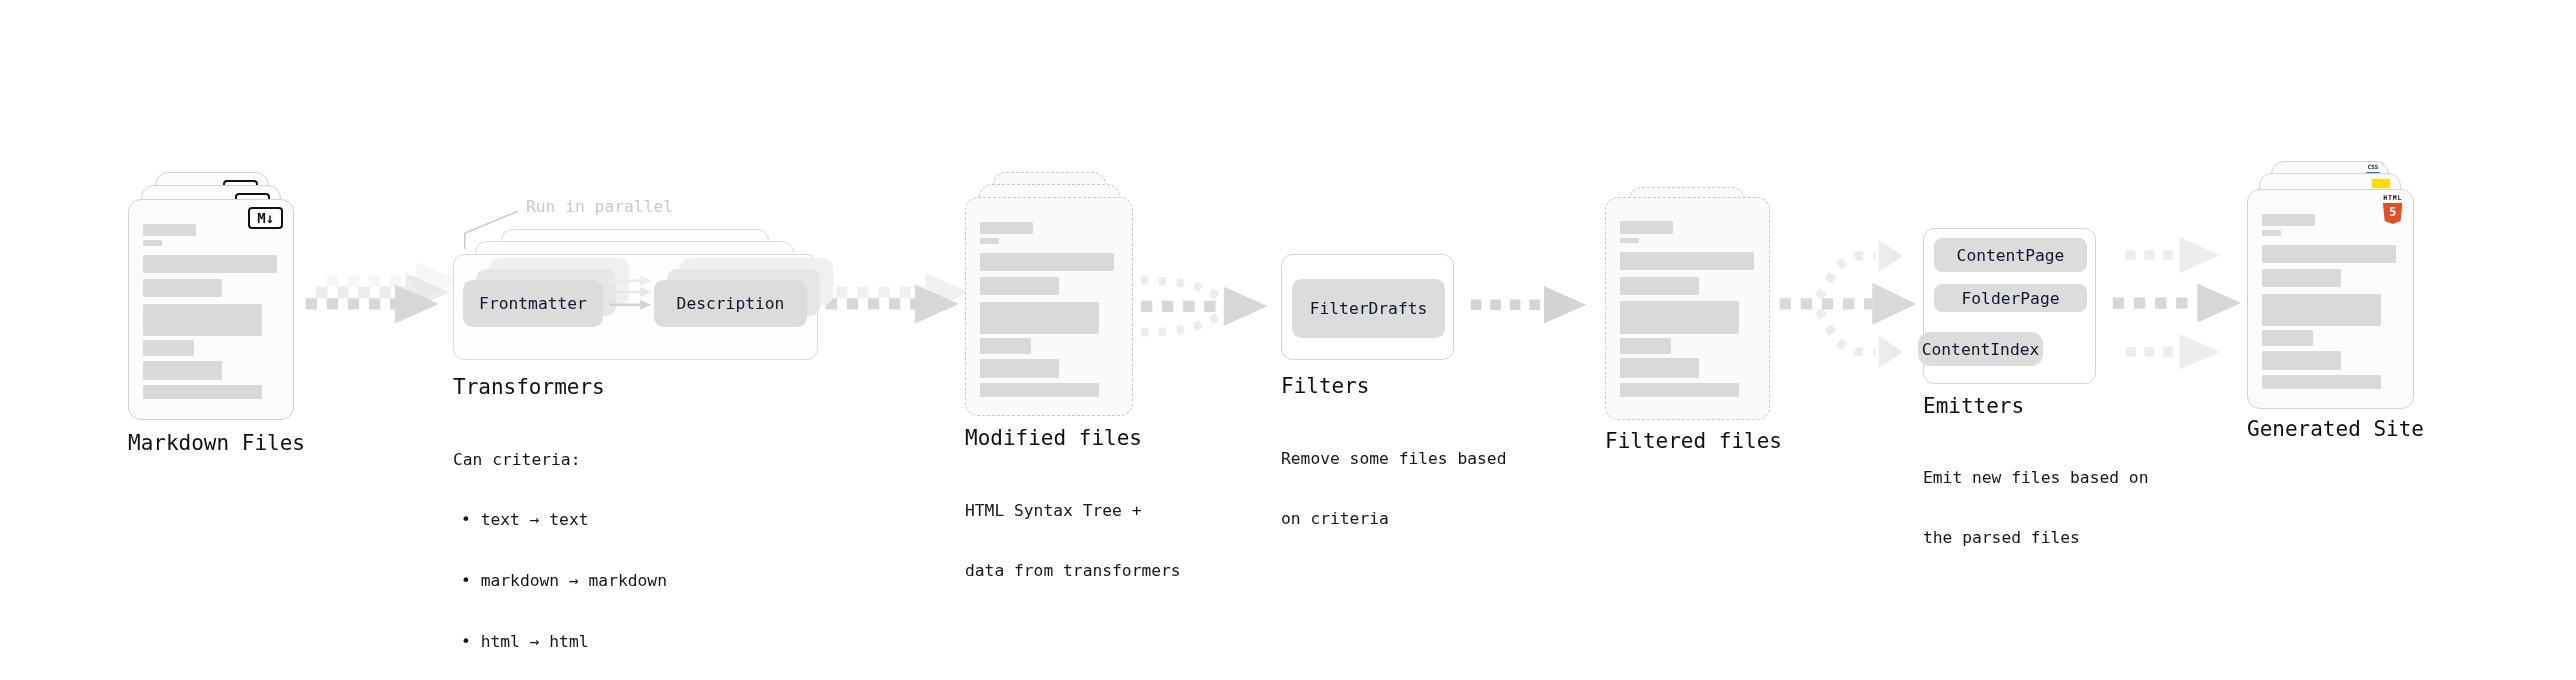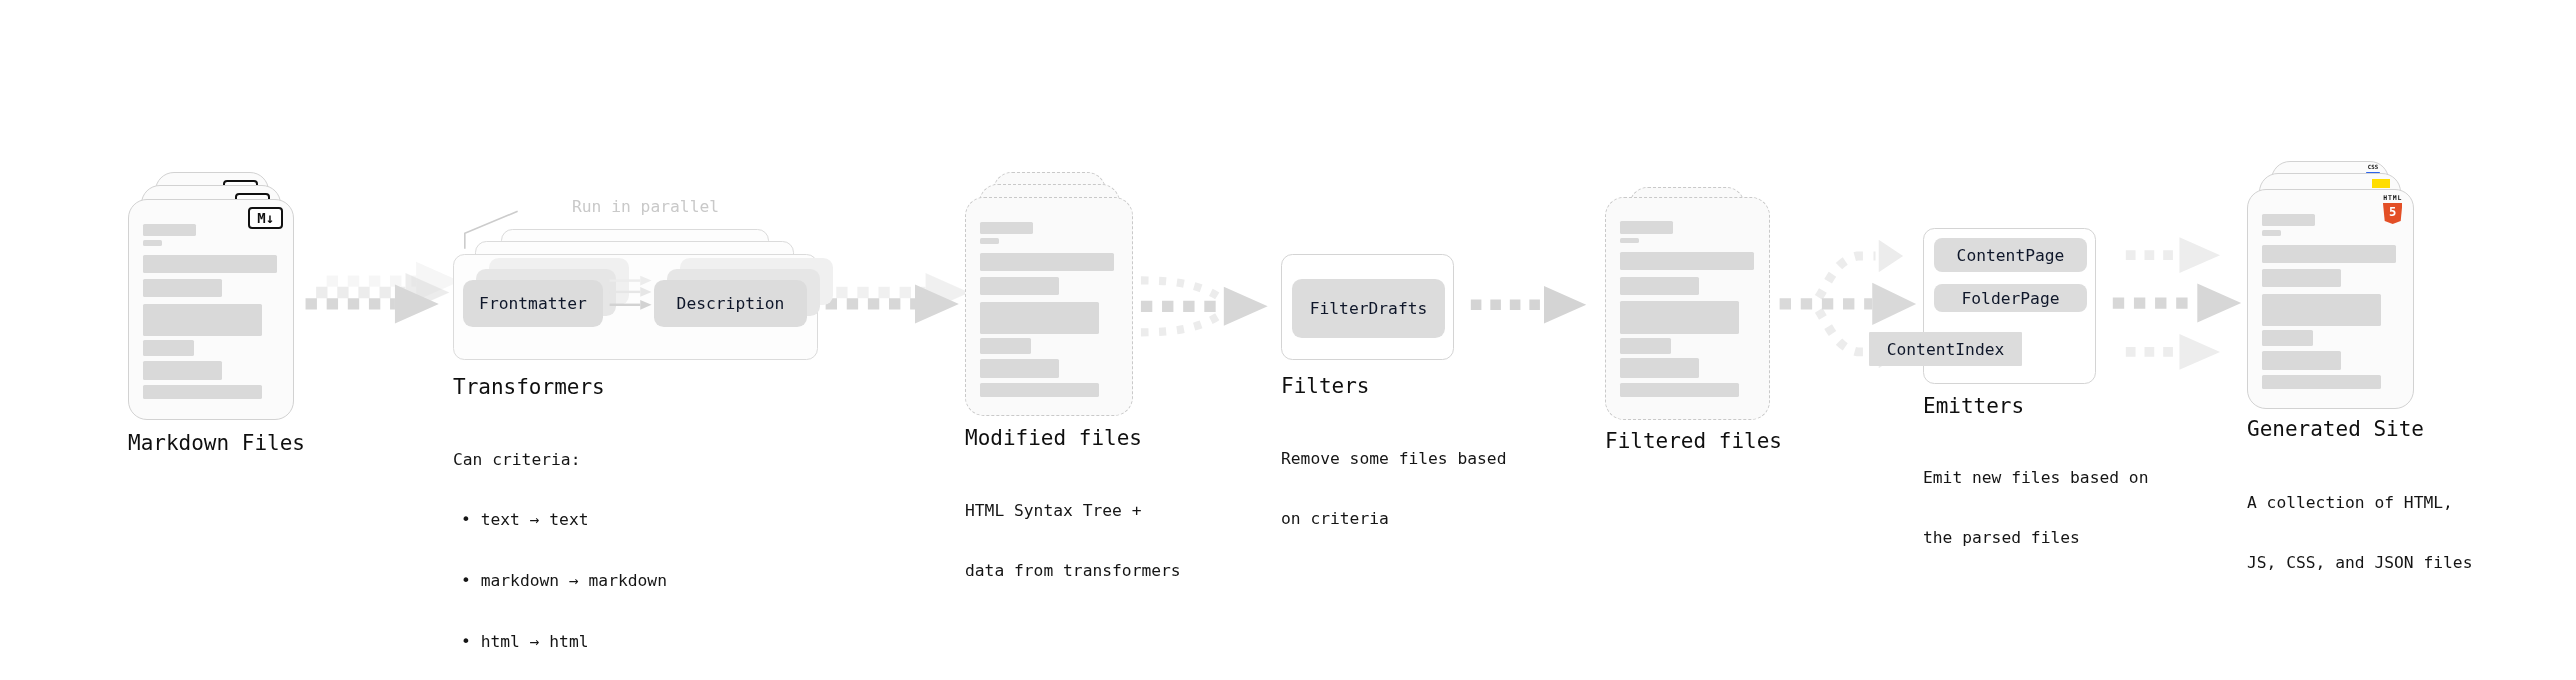--- a/index.html
+++ b/index.html
@@ -1,21 +1,21 @@
 <!DOCTYPE html>
 <html style="--html5-orange: #e34f26; --js-yellow: #ffdd00; --css-blue: #2d63ea; --shape-gray: #d9d9d9;font-size:13px"><head>
 <meta charset="utf-8">
 <style>
   html,body{margin:0;padding:0;background:#fff;}
   .canvas{position:relative;width:2576px;height:681px;background:#ffffff;overflow:hidden;
           font-family:"DejaVu Sans Mono","Liberation Mono",monospace;color:#111;}
   .abs{position:absolute;}
 
   
-  .doc{position:absolute;background:#fbfbfb;border:1.6px solid #d2d2d2;border-radius:19px;box-sizing:border-box;}
+  .doc{position:absolute;background:#fbfbfb;border:1.6px solid #d2d2d2;border-radius:13px;box-sizing:border-box;}
   .doc.dashed{border-style:dashed;border-color:#c9c9c9;background:#fafafa;}
   .doc-bars{position:absolute;left:14px;top:23.6px;}
   .bar{background:var(--shape-gray,#d9d9d9);border-radius:1.6px;}
 
   
   .md-badge{position:absolute;top:6.5px;right:9.8px;width:35px;height:22px;border:2.4px solid #111;border-radius:4.1px;
             background:#fff;font-weight:bold;font-size:14px;line-height:18px;text-align:center;color:#111;box-sizing:border-box;}
 
   
   .css-badge{position:absolute;top:3.3px;right:8.1px;width:14.6px;text-align:center;}
@@ -30,21 +30,21 @@
 
   
   .frame{position:absolute;background:#fdfdfd;border:1.6px solid #dbdbdb;border-radius:11.4px;box-sizing:border-box;}
   .pill{position:absolute;background:#dcdcdc;border-radius:9.8px;display:flex;align-items:center;justify-content:center;
         font-size:16.3px;color:#0f172a;box-sizing:border-box;}
   .pill-shadow{position:absolute;border-radius:9.8px;}
 
   .stage-label{position:absolute;font-size:21px;line-height:24.4px;color:#0f0f0f;white-space:pre;}
   .stage-desc{position:absolute;font-size:16.3px;line-height:20.3px;color:#151515;white-space:pre;}
   .stage-desc .indent{padding-left:8.1px;}
-  .annotation{position:absolute;font-size:16.3px;color:#c9c9c9;white-space:pre;margin-left:46px;}
+  .annotation{position:absolute;font-size:16.3px;color:#c9c9c9;white-space:pre;}
 
   svg{display:block;}
   #overlay{position:absolute;left:0;top:0;z-index:0;}
   .layered{z-index:1;}
 </style>
 </head>
 <body>
 
 <div class="canvas">
 
@@ -206,21 +206,21 @@
           <div class="bar" style="width: 79px; height: 19.5px; margin-bottom: 4.9px;"></div>
           <div class="bar" style="width: 119px; height: 14px; margin-bottom: 0px;"></div>
         </div>
     </div>
   </div>
   <div class="stage-label" style="left:1605px;top:429px">Filtered files</div>
 
   <div class="frame layered" style="left:1923px;top:228px;width:173px;height:156px;border-color:#d4d4d4;background:#fff"></div>
   <div class="pill layered" style="left:1934px;top:238px;width:153px;height:34px;border-radius:8.1px">ContentPage</div>
   <div class="pill layered" style="left:1934px;top:284px;width:153px;height:28px;border-radius:8.1px">FolderPage</div>
-  <div class="pill layered" style="left:1869px;top:332px;width:153px;height:34px;border-radius:1px">ContentIndex</div>
+  <div class="pill layered" style="left:1918px;top:332px;width:125px;height:34px;border-radius:12px">ContentIndex</div>
   <div class="stage-label" style="left:1923px;top:394px">Emitters</div>
   <div class="stage-desc" style="left:1923px;top:427px">
     <div>Emit new files based on</div>
     <div>the parsed files</div>
   </div>
 
   <div class="abs layered" style="left:2247px;top:161px;width:195px;height:249px">
     <div class="doc" style="left:24.4px;top:0;width:118px;height:223px">
       <div class="css-badge">
         <div class="css-txt">CSS</div>
@@ -241,19 +241,15 @@
           <div class="bar" style="width: 134px; height: 18px; margin-bottom: 6.5px;"></div>
           <div class="bar" style="width: 79px; height: 18px; margin-bottom: 6.5px;"></div>
           <div class="bar" style="width: 119px; height: 32.5px; margin-bottom: 4.1px;"></div>
           <div class="bar" style="width: 51px; height: 16.3px; margin-bottom: 4.1px;"></div>
           <div class="bar" style="width: 79px; height: 19.5px; margin-bottom: 4.9px;"></div>
           <div class="bar" style="width: 119px; height: 14px; margin-bottom: 0px;"></div>
         </div>
     </div>
   </div>
   <div class="stage-label" style="left:2247px;top:417px">Generated Site</div>
-  <div class="stage-desc" style="left:2247px;top:452px">
-    <div>A collection of HTML,</div>
-    <div>JS, CSS, and JSON files</div>
-  </div>
 
 </div>
 
 
 </body></html>

